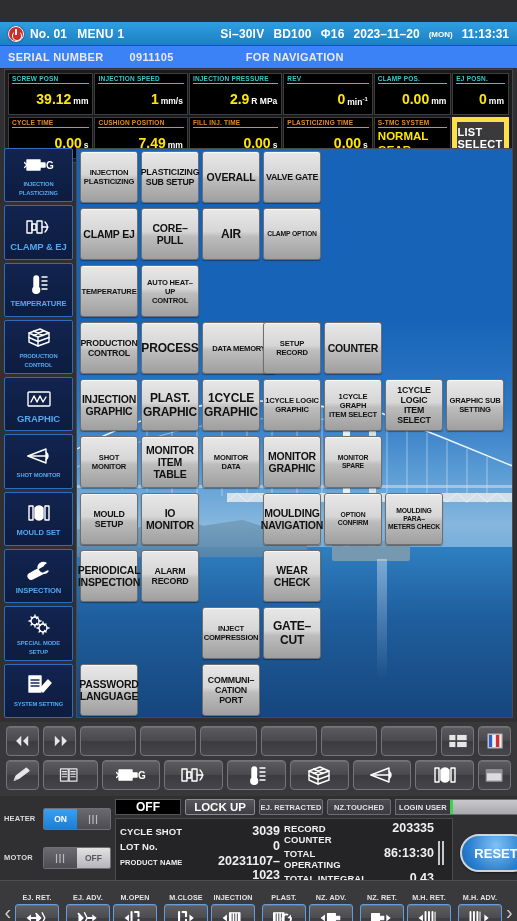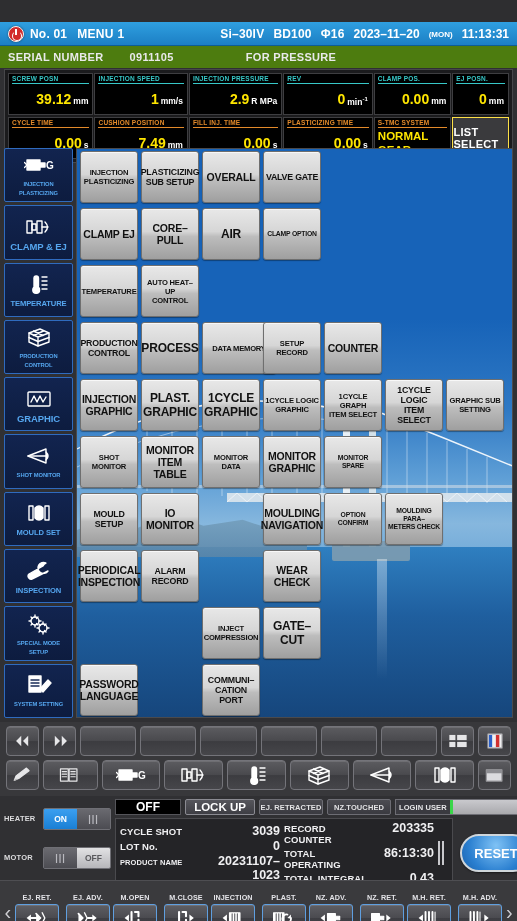--- a/index.html
+++ b/index.html
@@ -39,21 +39,21 @@
   .tb-no { margin-right: 10px; letter-spacing: .2px; }
   .tb-menu { letter-spacing: .3px; }
   .tb-right { margin-left: auto; display: flex; align-items: center; gap: 9px; }
   .tb-model { font-weight: bold; letter-spacing: .2px; }
   .tb-date { font-weight: bold; }
   .tb-day { font-size: 8px; font-weight: bold; position: relative; top: 1px; }
   .tb-time { font-weight: bold; }
 
   
   .serialbar {
-    height: 22px; width: 517px; background: #4d7c0f;
+    height: 22px; width: 517px; background: #3b82f6;
     display: flex; align-items: center; color: #e9e9ea;
     font-size: 11px; font-weight: bold; padding: 0 8px;
   }
   .sb-label { letter-spacing: .3px; }
   .sb-value { margin-left: 26px; letter-spacing: .4px; }
   .sb-customers { margin-left: 72px; letter-spacing: .3px; }
 
   
   .statuspanel {
     margin: 1px 4px 0 4px; width: 509px;
@@ -83,21 +83,21 @@
   .st-cell .val { color: #ffe600; font-size: 14px; font-weight: bold; line-height: 14px; }
   .st-cell .unit { color: #ffffff; font-size: 8.5px; font-weight: bold; position: relative; top: 2px; }
   .st-cell .unit sup { font-size: 6px; }
   .st-cell.text-val .val { font-size: 11.5px; }
   .st-listselect {
     background: #303033; border: none; display: flex;
     align-items: center; justify-content: center; padding: 0;
   }
   .listselect-btn {
     width: 100%; height: 100%;
-    border: 1px solid #fde047; background: #3a3a3d;
+    border: 5px solid #fde047; background: #3a3a3d;
     color: #ffffff; font-size: 11px; font-weight: bold;
     display: flex; align-items: center; justify-content: center;
     letter-spacing: .3px;
   }
 
   
   .w1 { width: 86px; } .w2 { width: 94px; } .w3 { width: 94px; }
   .w4 { width: 90px; } .w5 { width: 78px; } .w6 { width: 57px; }
 
   
@@ -303,21 +303,21 @@
       <span class="tb-model">Φ16</span>
       <span class="tb-date">2023–11–20</span>
       <span class="tb-day">(MON)</span>
       <span class="tb-time">11:13:31</span>
     </div>
   </div>
 
   <div class="serialbar">
     <span class="sb-label">SERIAL NUMBER</span>
     <span class="sb-value">0911105</span>
-    <span class="sb-customers">FOR PRESSURE</span>
+    <span class="sb-customers">FOR NAVIGATION</span>
   </div>
 
   <div class="statuspanel">
     <div class="st-row" id="status-row-1">
         <div class="st-cell w1">
           <div class="cap cy">SCREW POSN</div>
           <div class="underline cy"></div>
           <div class="valrow">
             <span class="val">39.12</span>
             <span class="unit">mm</span>

